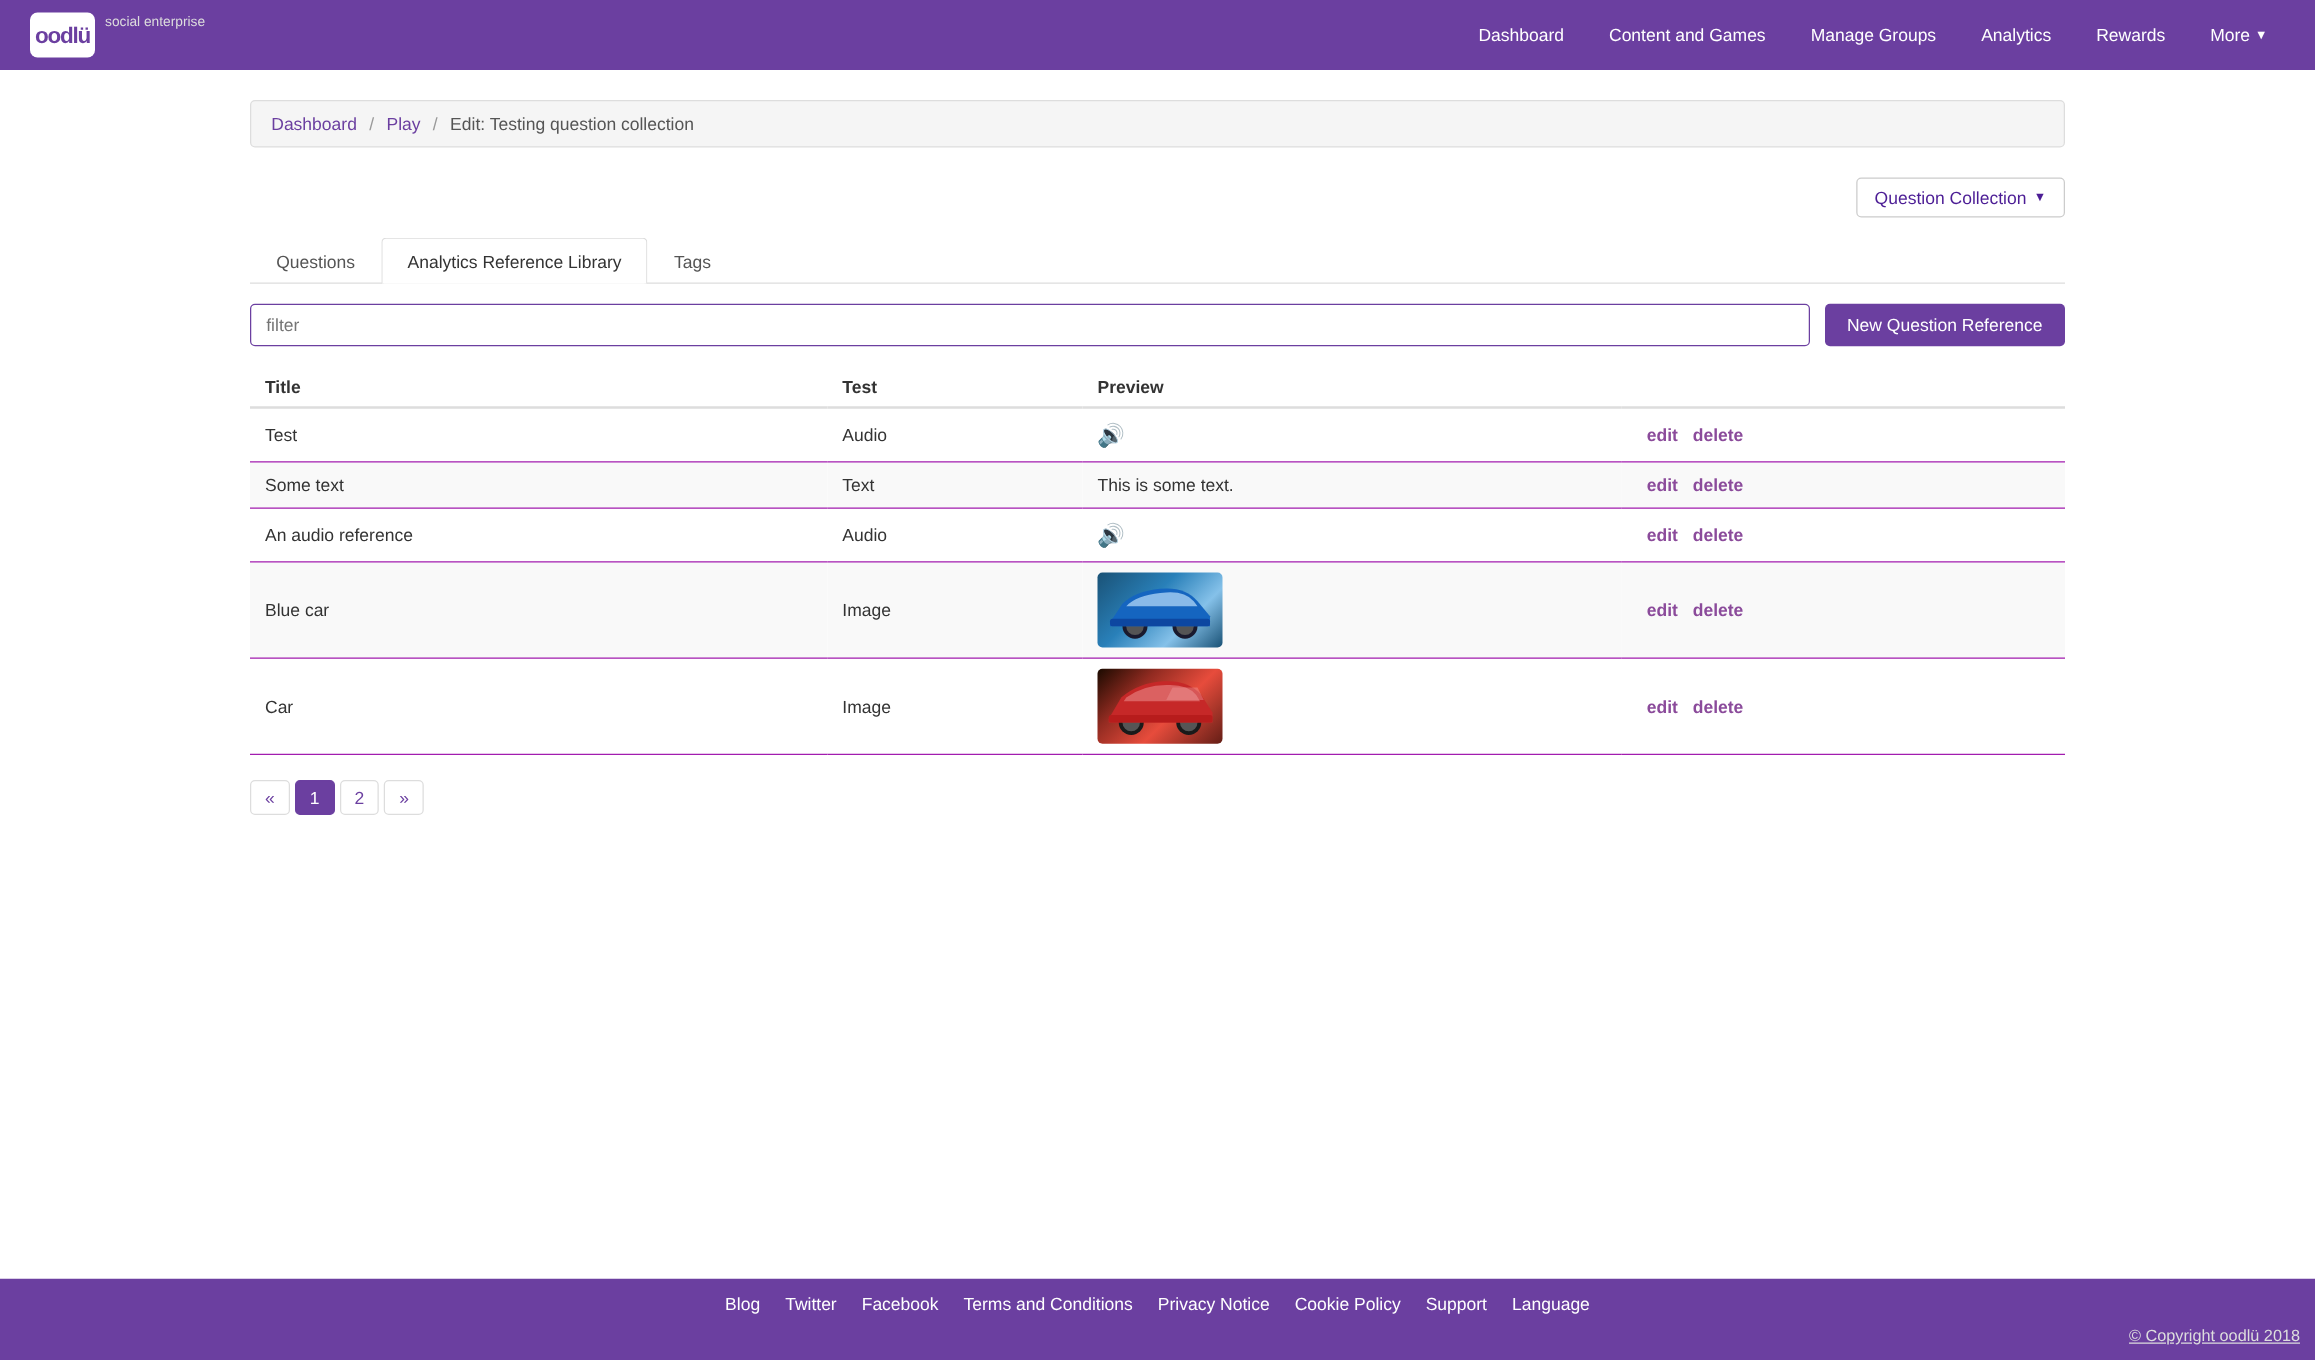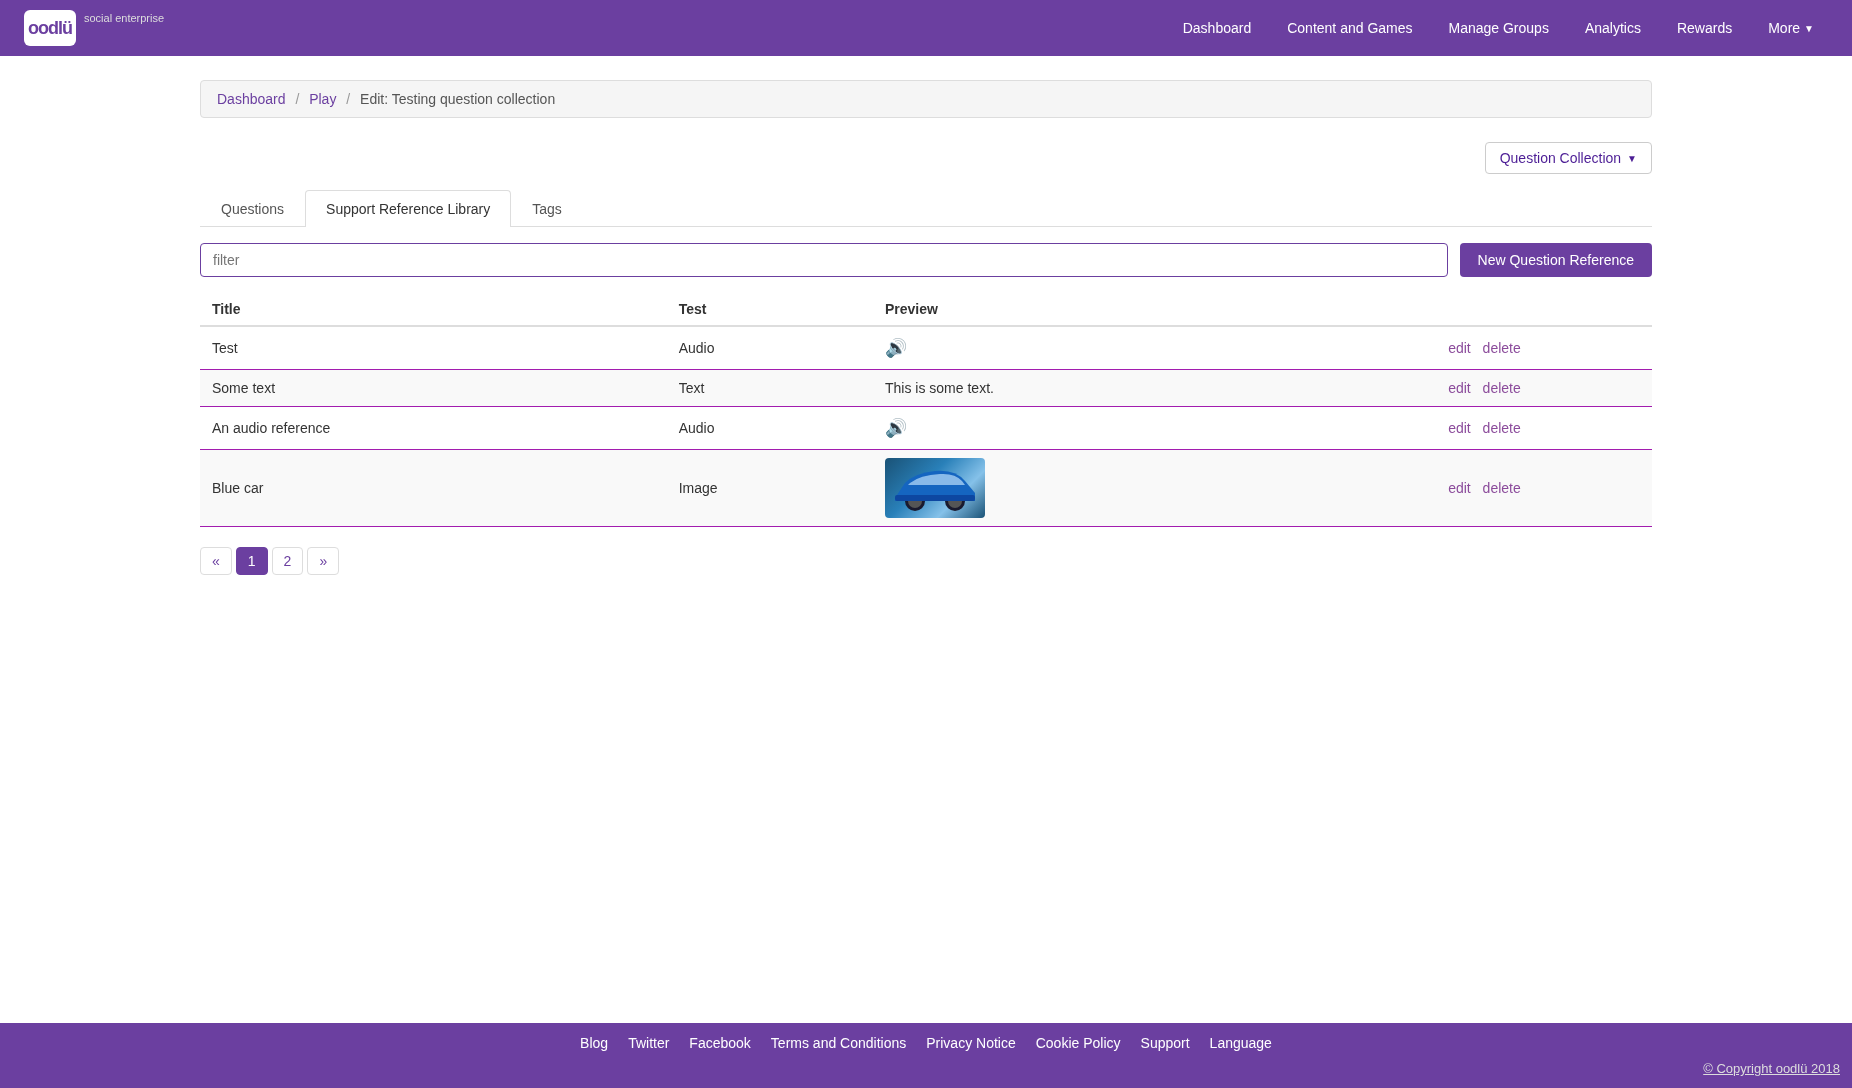--- a/index.html
+++ b/index.html
@@ -175,22 +175,23 @@
       text-decoration: none;
       cursor: pointer;
       margin-left: 8px;
       font-size: 14px;
     }
     .action-delete {
       color: #8b4b9b;
     }
 
     .actions-cell {
-      text-align: center;
+      text-align: left;
       white-space: nowrap;
+      font-weight: bold;
     }
 
     
     .audio-icon {
       color: #555;
       font-size: 18px;
     }
 
     
     .car-image {
@@ -300,21 +301,21 @@
 
   <div class="top-right">
     <button class="btn-dropdown">
       <span>Question Collection</span>
       <span class="dropdown-caret">▼</span>
     </button>
   </div>
 
   <div class="tabs">
     <a class="tab" href="#">Questions</a>
-    <a class="tab active" href="#">Support Reference Library</a>
+    <a class="tab active" href="#">Analytics Reference Library</a>
     <a class="tab" href="#">Tags</a>
   </div>
 
   <div class="filter-row">
     <input class="filter-input" type="text" placeholder="filter" style="">
     <button class="btn-new">New Question Reference</button>
   </div>
 
   <table class="ref-table">
     <thead>
@@ -379,20 +380,43 @@
               <rect x="5" y="32" width="80" height="6" rx="2" fill="#0d47a1"></rect>
             </svg>
           </div>
         </td>
         <td class="actions-cell">
           <a class="action-link" href="#">edit</a>
           <a class="action-link action-delete" href="#">delete</a>
         </td>
       </tr>
 
+      <tr class="image-row">
+        <td>Car</td>
+        <td>Image</td>
+        <td>
+          <div class="car-image car-red">
+            <svg width="90" height="50" viewBox="0 0 90 50">
+
+              <ellipse cx="22" cy="38" rx="10" ry="10" fill="#1a1a1a"></ellipse>
+              <ellipse cx="68" cy="38" rx="10" ry="10" fill="#1a1a1a"></ellipse>
+              <ellipse cx="22" cy="38" rx="7" ry="7" fill="#555"></ellipse>
+              <ellipse cx="68" cy="38" rx="7" ry="7" fill="#555"></ellipse>
+              <path d="M4,35 L14,18 Q28,6 48,5 Q68,4 78,16 L87,30 L87,38 L4,38 Z" fill="#c62828"></path>
+              <path d="M18,18 Q32,8 50,8 Q67,7 74,16 L77,21 L16,21 Z" fill="#ef9a9a" opacity="0.5"></path>
+              <rect x="4" y="32" width="83" height="6" rx="2" fill="#b71c1c"></rect>
+              <path d="M55,10 L75,10 L80,20 L50,20 Z" fill="#ef9a9a" opacity="0.4"></path>
+            </svg>
+          </div>
+        </td>
+        <td class="actions-cell">
+          <a class="action-link" href="#">edit</a>
+          <a class="action-link action-delete" href="#">delete</a>
+        </td>
+      </tr>
 
     </tbody>
   </table>
 
   <div class="pagination">
     <a class="page-btn" href="#">«</a>
     <a class="page-btn active" href="#">1</a>
     <a class="page-btn" href="#">2</a>
     <a class="page-btn" href="#">»</a>
   </div>

